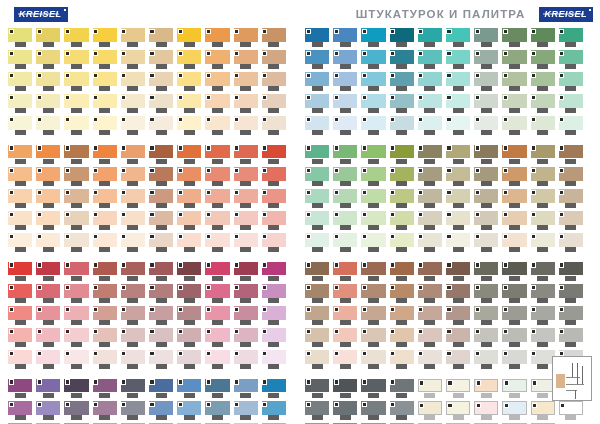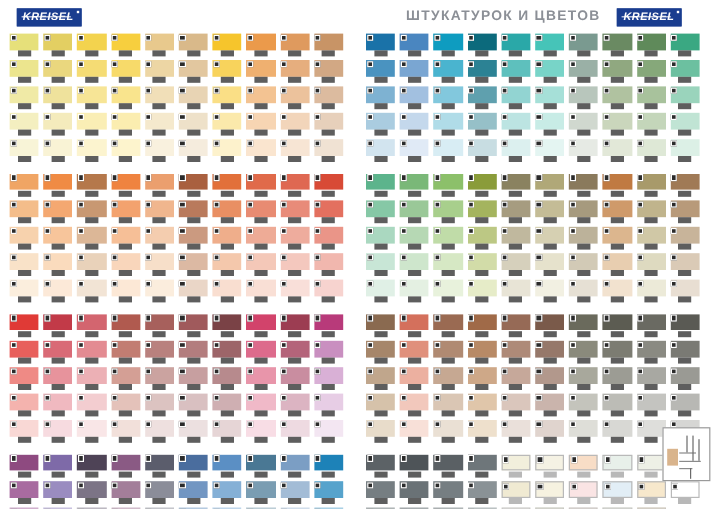--- a/index.html
+++ b/index.html
@@ -8,21 +8,21 @@
     background: #ffffff;
     font-family: "Liberation Sans", sans-serif;
     overflow: hidden;
     position: relative;
   }
   .page { width: 600px; height: 424px; position: relative; }
 
   
   .header {
     display: flex; align-items: center;
-    height: 28px; padding: 0 26px 0 14px;
+    height: 28px; padding: 0 1px 0 14px;
   }
   .hdr-left, .hdr-right {
     display: flex; align-items: center; gap: 12px;
     flex: 1;
   }
   .hdr-right { justify-content: flex-end; gap: 14px; padding-right: 6px; }
 
   .logo {
     background: #1a3d8f;
     color: #ffffff;
@@ -131,21 +131,21 @@
 <div class="page">
 
   <div class="header">
     <div class="hdr-left">
       <div class="logo">
         <span>KREISEL</span>
         <span class="strike"></span>
       </div>
     </div>
     <div class="hdr-right">
-      <div class="title">ШТУКАТУРОК И ЦВЕТОВ</div>
+      <div class="title">ШТУКАТУРОК И ПАЛИТРА</div>
       <div class="logo">
         <span>KREISEL</span>
         <span class="strike"></span>
       </div>
     </div>
   </div>
 
   <div class="columns">
     <div class="col" id="col-left">
         <div class="block">

